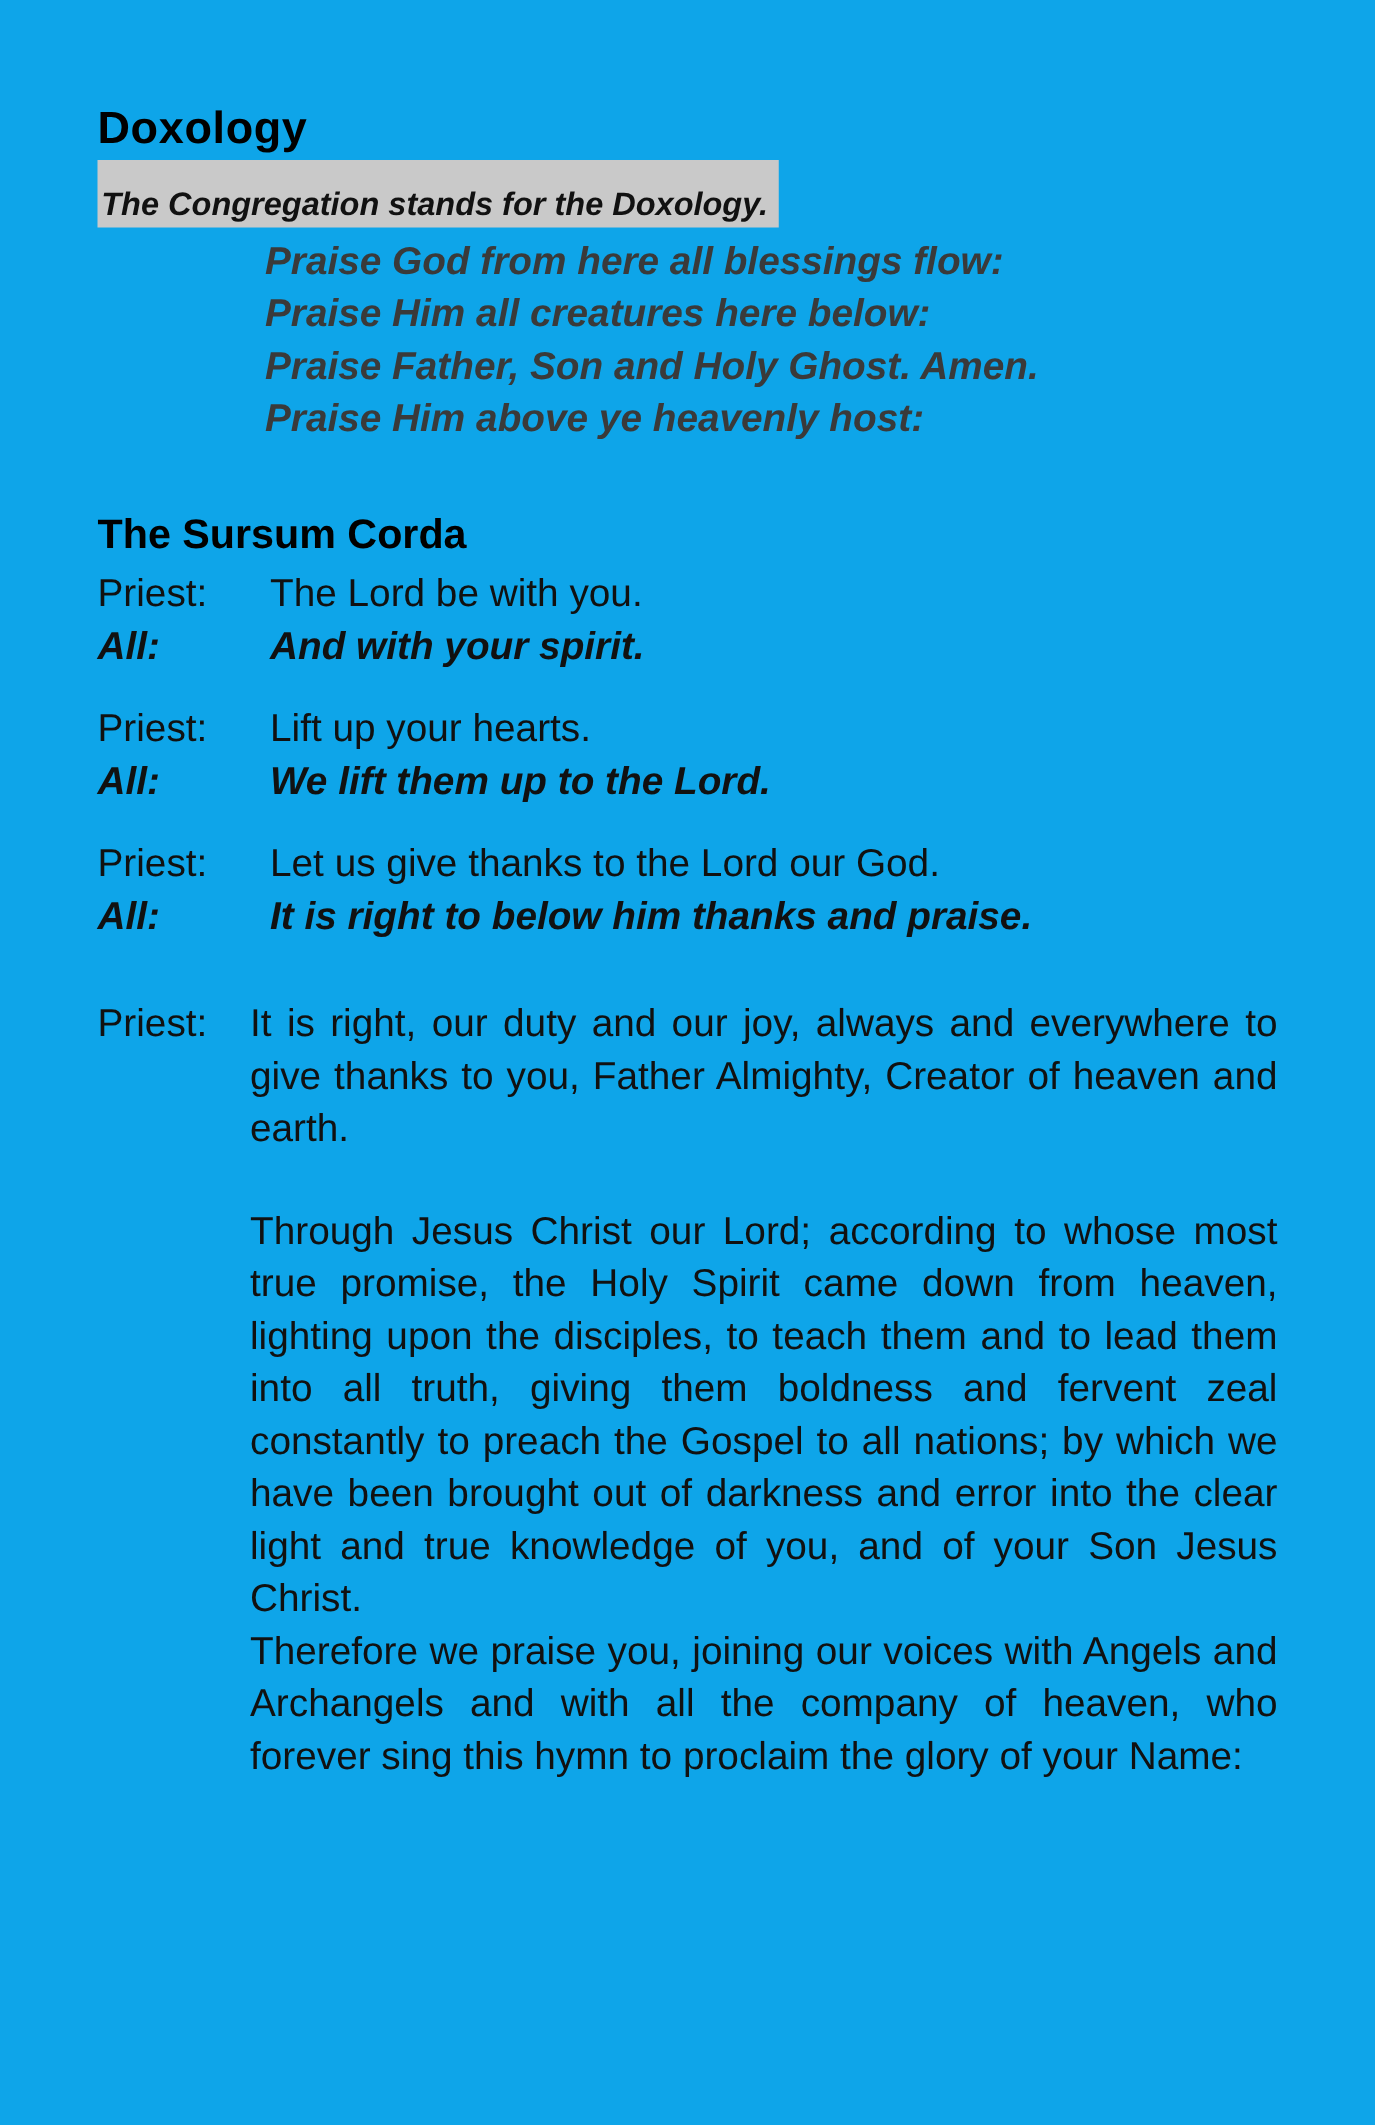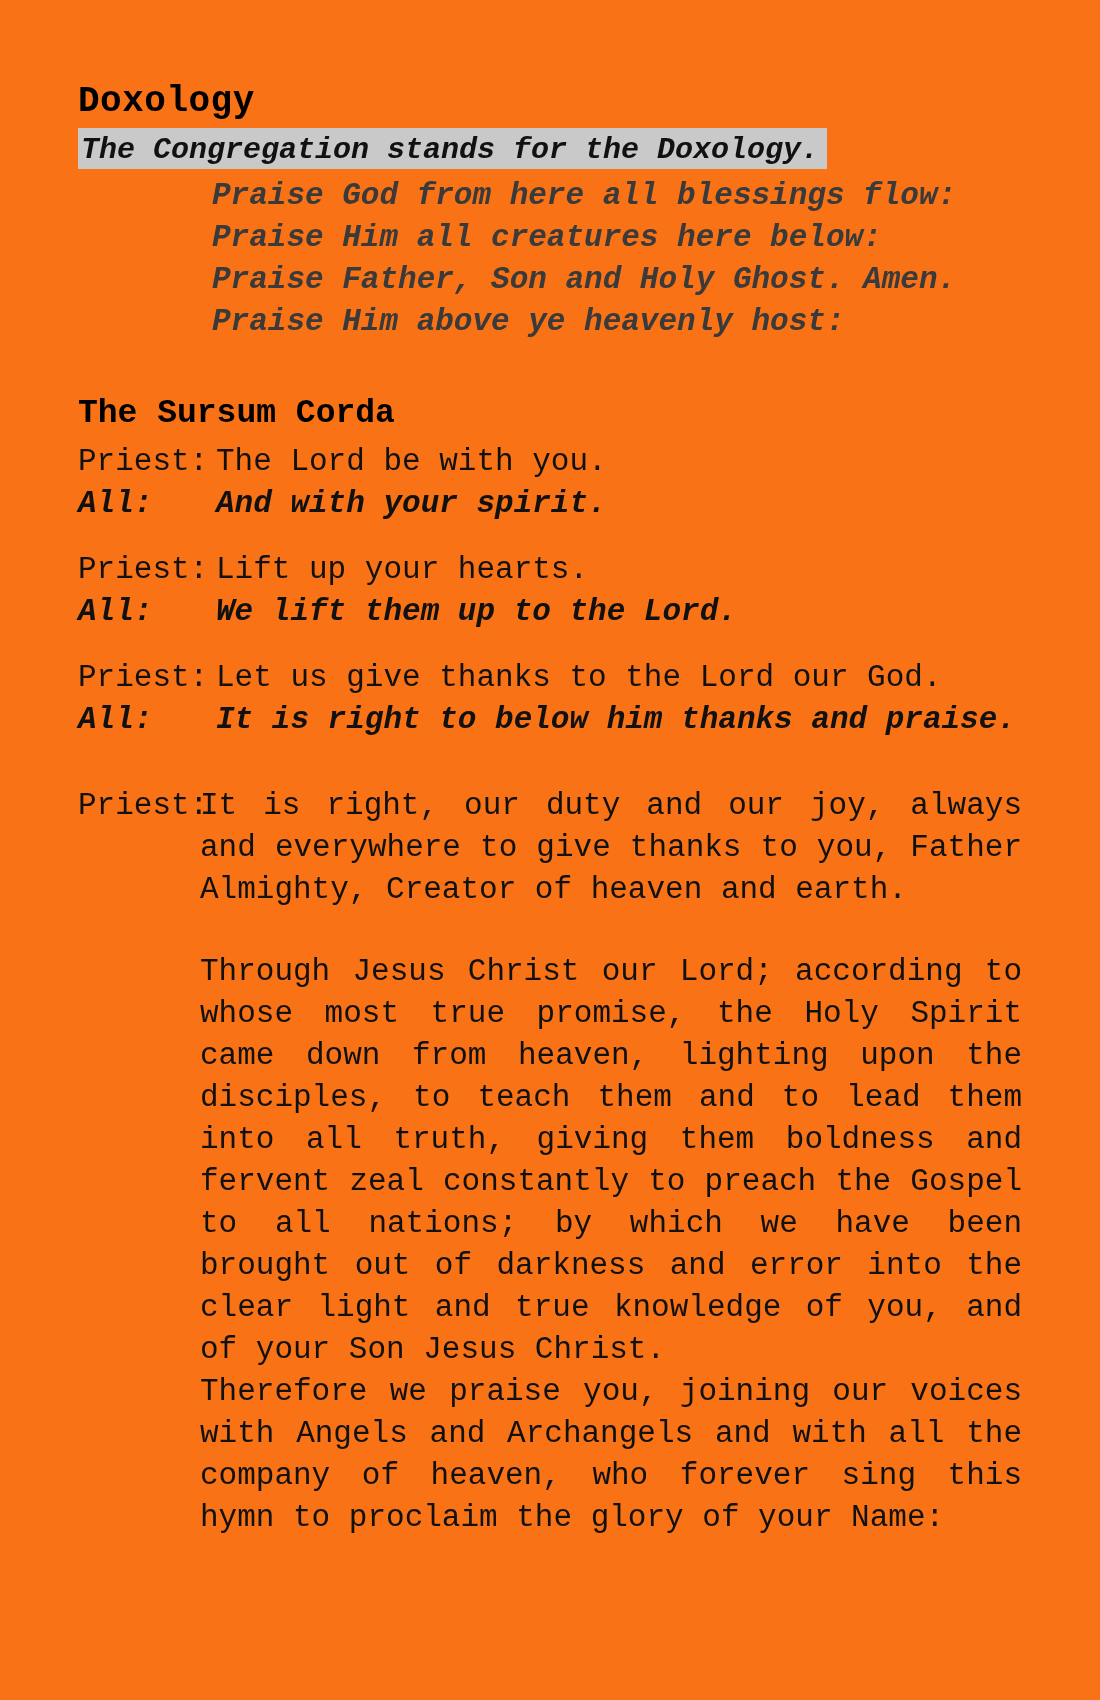--- a/index.html
+++ b/index.html
@@ -4,44 +4,44 @@
 <style>
   html, body {
     margin: 0;
     padding: 0;
     background: #ffffff;
   }
   .page {
     position: relative;
     width: 1100px;
     height: 1700px;
-    background: #f97316;
+    background: #0ea5e9;
     box-sizing: border-box;
     padding: 82px 78px 0 78px;
-    font-family: Liberation Mono, monospace;
+    font-family: Liberation Sans, sans-serif;
     color: #111111;
     overflow: hidden;
   }
   h1.doc-title {
     margin: 0 0 6px 0;
     font-size: 36px;
     line-height: 1.1;
     font-weight: bold;
     color: #000000;
     letter-spacing: 0.5px;
   }
   .rubric {
     display: inline-block;
     background: #c9c9c9;
-    font-size: 30px;
+    font-size: 26px;
     line-height: 34px;
     font-weight: bold;
     font-style: italic;
     color: #111111;
-    padding: 5px 8px 2px 3px;
+    padding: 18px 8px 2px 3px;
     margin: 0 0 2px 0;
   }
   .stanza {
     margin: 4px 0 0 134px;
     font-size: 31px;
     line-height: 42px;
     font-weight: bold;
     font-style: italic;
     color: #3a3a3a;
   }

